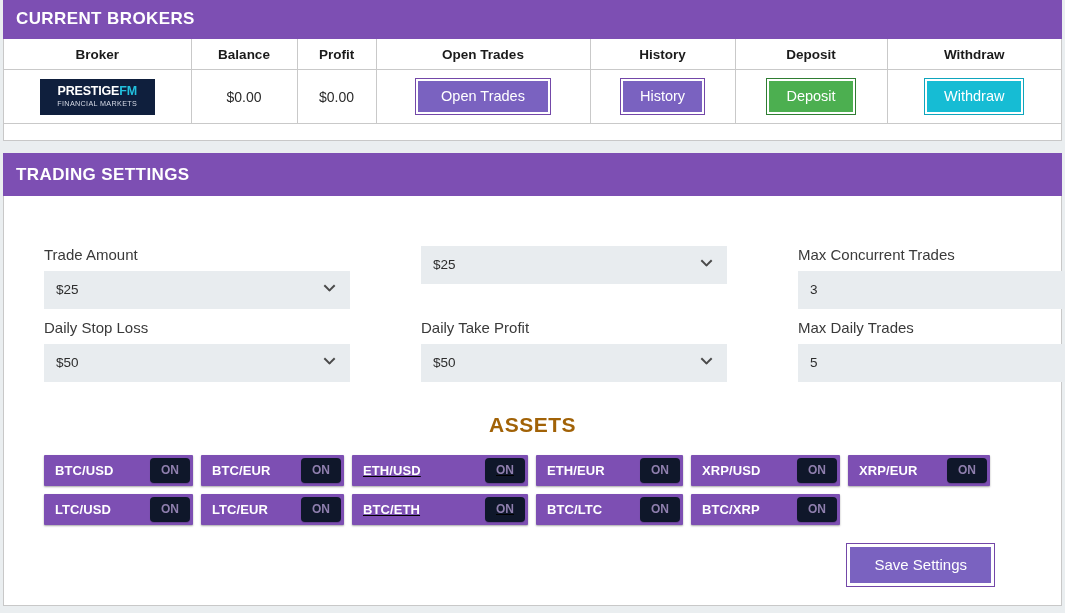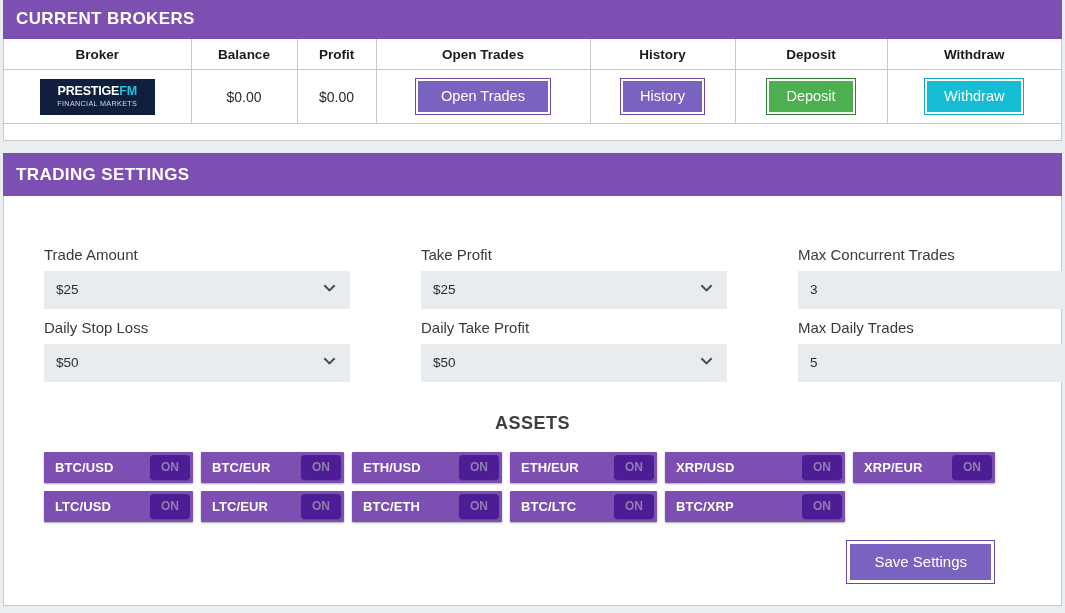--- a/index.html
+++ b/index.html
@@ -194,23 +194,23 @@
     height: 2.4px;
     background: #4a4a4a;
     top: 4px;
   }
   .select-box .chev:before { left: -1px; transform: rotate(45deg); }
   .select-box .chev:after  { left: 4px;  transform: rotate(-45deg); }
 
   
   .assets-title {
     text-align: center;
-    color: #404040;
-    font-weight: bold;
-    font-size: 18px;
+    color: #a16207;
+    font-weight: bold;
+    font-size: 21px;
     letter-spacing: 0.5px;
     margin-top: 31px;
     margin-bottom: 0;
   }
   .assets-rows {
     padding-left: 40px;
     padding-top: 18px;
   }
   .asset-row {
     display: flex;
@@ -233,39 +233,39 @@
   }
   .asset-toggle .name {
     color: #ffffff;
     font-size: 13px;
     font-weight: bold;
     letter-spacing: 0.1px;
     white-space: nowrap;
   }
   .asset-toggle .knob {
     margin-left: auto;
-    background: #4c1d95;
+    background: #0f172a;
     color: #8f7fae;
     font-size: 12px;
     font-weight: bold;
     border-radius: 4px;
     padding: 0 7px;
     height: 25px;
     line-height: 25px;
     min-width: 26px;
     text-align: center;
     box-shadow: 0 1px 1px rgba(0,0,0,0.18);
   }
 
   
   .w1 { width: 149px; }
   .w2 { width: 143px; }
-  .w3 { width: 150px; }
+  .w3 { width: 176px; text-decoration: underline; }
   .w4 { width: 147px; }
-  .w5 { width: 180px; }
+  .w5 { width: 149px; }
   .w6 { width: 142px; }
 
   
   .save-wrap {
     text-align: right;
     padding-right: 67px;
     margin-top: 19px;
     padding-left: 48px;
   }
   .save-btn {
@@ -345,21 +345,20 @@
 
         <div class="field">
           <div class="field-label">Trade Amount</div>
           <div class="select-box">
             <span>$25</span>
             <span class="chev"></span>
           </div>
         </div>
         <div class="spacer"></div>
         <div class="field">
-          <div class="field-label">Take Profit</div>
           <div class="select-box">
             <span>$25</span>
             <span class="chev"></span>
           </div>
         </div>
         <div class="spacer"></div>
         <div class="field">
           <div class="field-label">Max Concurrent Trades</div>
           <div class="select-box">
             <span>3</span>

